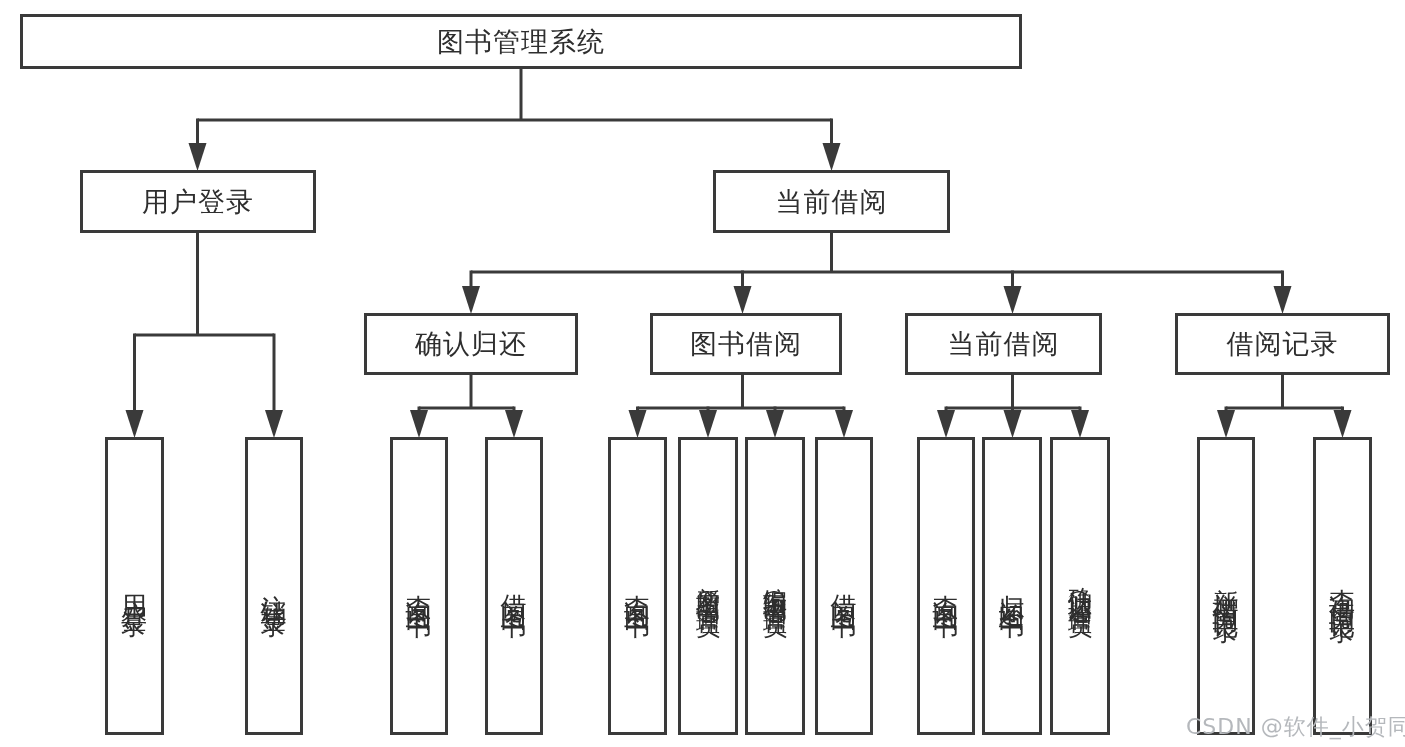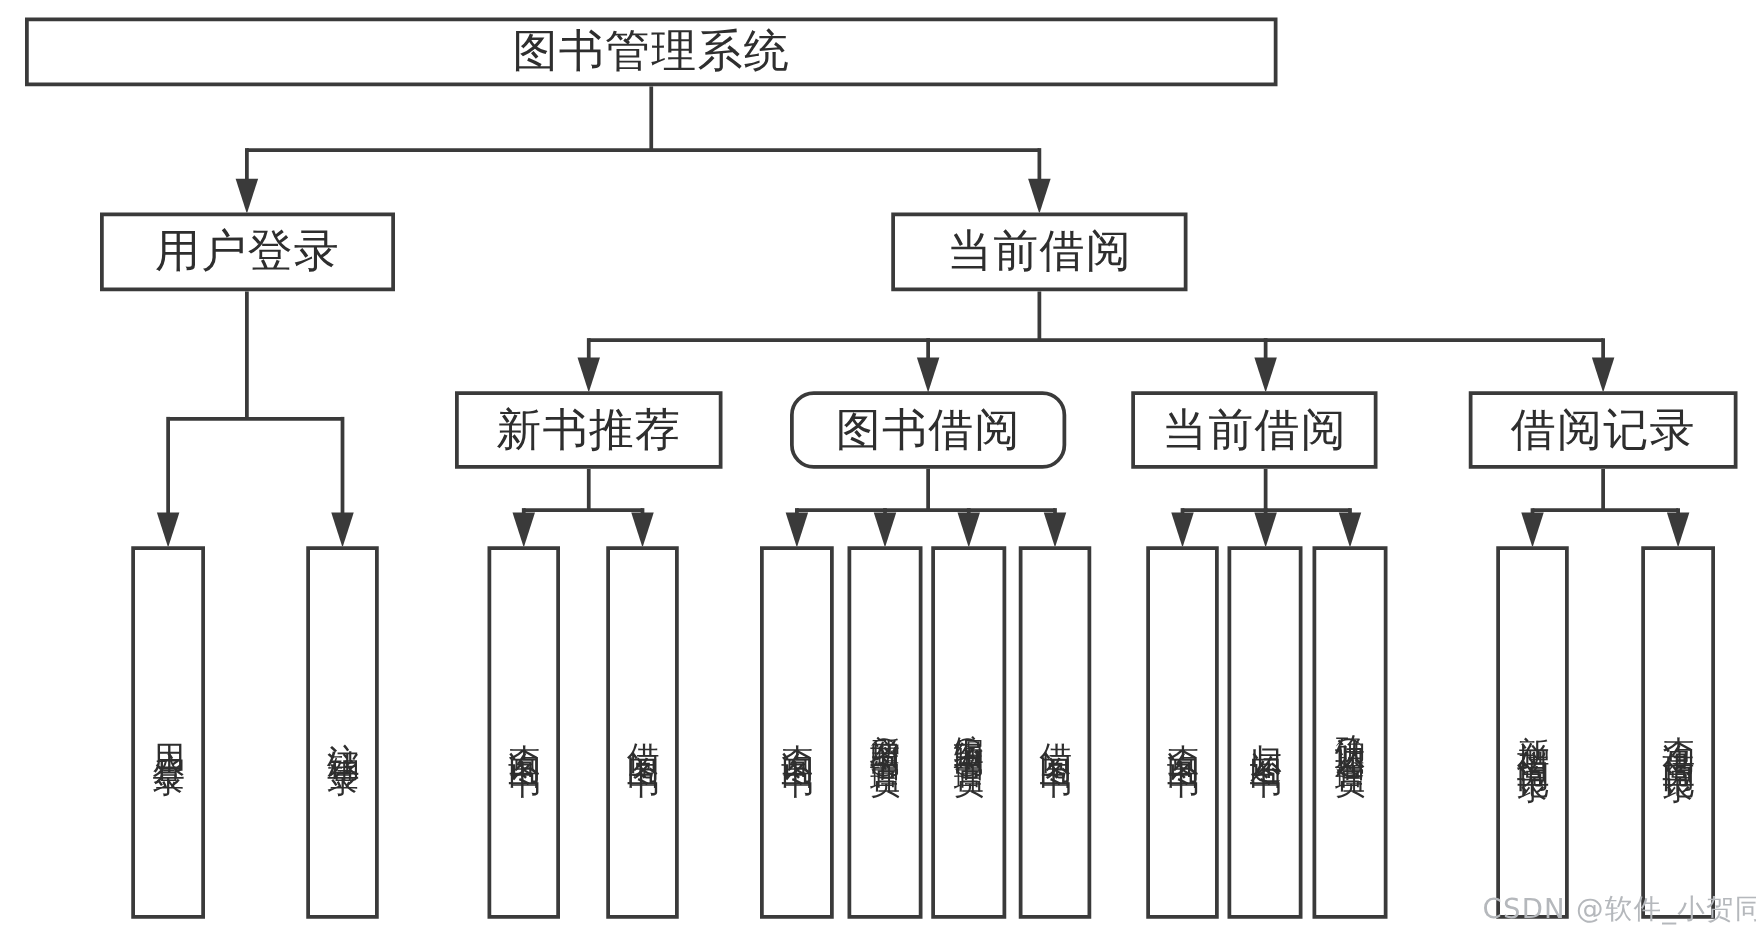--- a/index.html
+++ b/index.html
@@ -7,21 +7,21 @@
     width:1405px; height:747px; position:relative; overflow:hidden;
     font-family:"DejaVu Sans","Liberation Sans",sans-serif;
     color:#2e2e2e;
   }
   .stage { position:absolute; inset:0; }
   svg.connectors { position:absolute; left:0; top:0; pointer-events:none; }
   .hbox {
     position:absolute; box-sizing:border-box;
     border:3px solid #3a3a3a; background:#ffffff;
     display:flex; align-items:center; justify-content:center;
-    font-size:36px; letter-spacing:1px; white-space:nowrap;
+    font-size:27px; letter-spacing:1px; white-space:nowrap;
   }
   .vbox {
     position:absolute; box-sizing:border-box;
     border:3px solid #3a3a3a; background:#ffffff;
     display:flex; align-items:center; justify-content:center;
   }
   .vbox span {
     writing-mode:vertical-rl; text-orientation:mixed;
     font-size:26px; letter-spacing:6px; line-height:1; white-space:nowrap;
   }
@@ -117,23 +117,23 @@
   </div>
 
   <div class="hbox" style="left:80px; top:170px; width:236px; height:63px;">
     <span>用户登录</span>
   </div>
   <div class="hbox" style="left:713px; top:170px; width:237px; height:63px;">
     <span>当前借阅</span>
   </div>
 
   <div class="hbox" style="left:364px; top:313px; width:214px; height:62px;">
-    <span>新书推荐</span>
+    <span>确认归还</span>
   </div>
-  <div class="hbox" style="left:632px; top:313px; width:221px; height:62px;border-radius:19px;">
+  <div class="hbox" style="left:650px; top:313px; width:192px; height:62px;">
     <span>图书借阅</span>
   </div>
   <div class="hbox" style="left:905px; top:313px; width:197px; height:62px;">
     <span>当前借阅</span>
   </div>
   <div class="hbox" style="left:1175px; top:313px; width:215px; height:62px;">
     <span>借阅记录</span>
   </div>
 
   <div class="vbox" style="left:105px; top:437px; width:59px; height:298px;">

